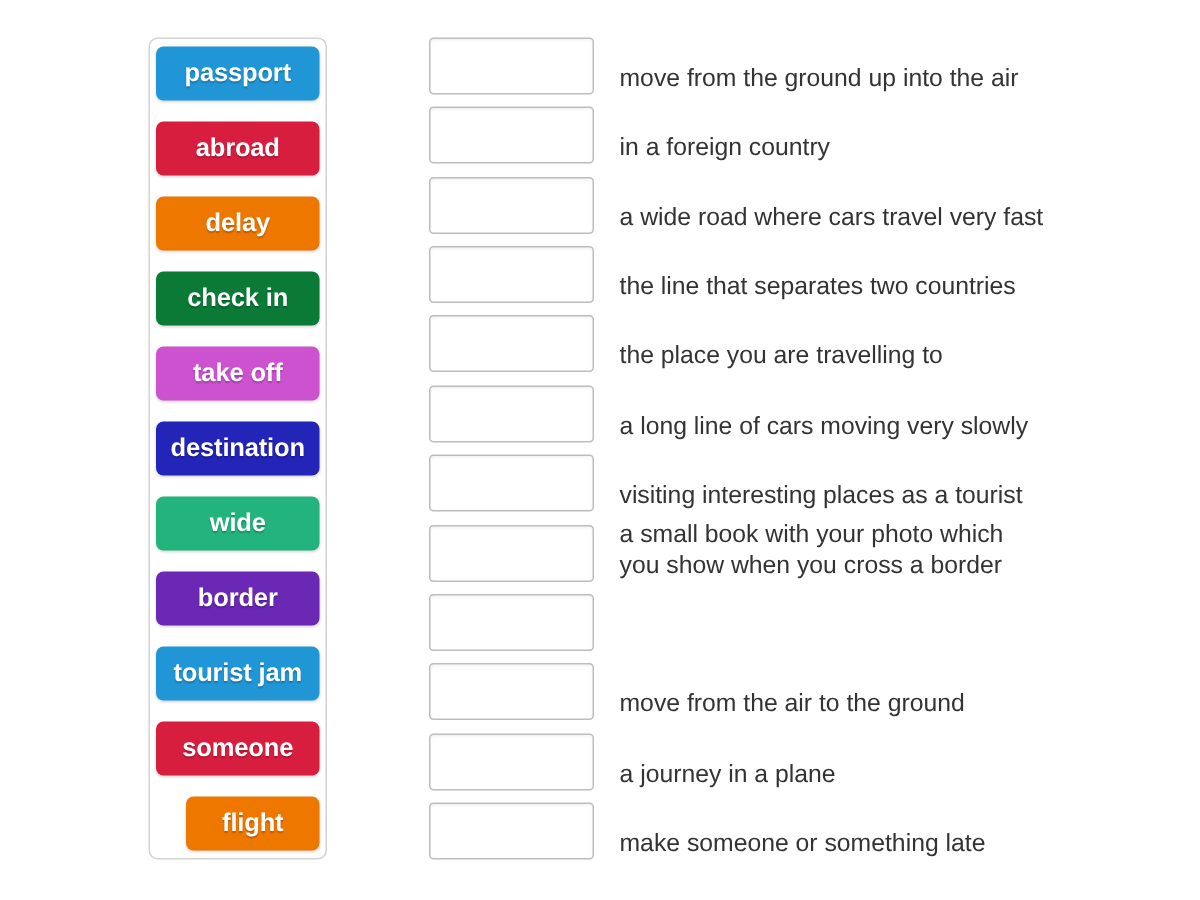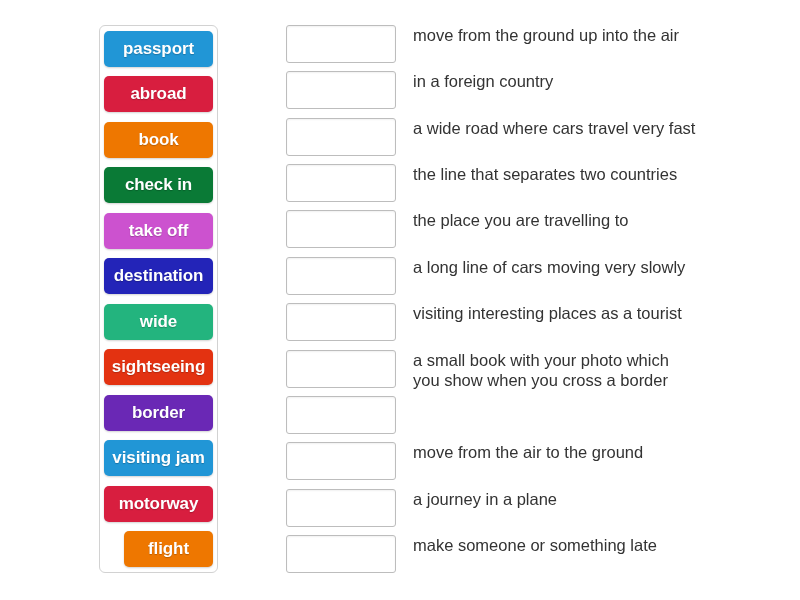--- a/index.html
+++ b/index.html
@@ -62,21 +62,21 @@
     top: 25px;
     width: 545px;
     height: 548px;
     display: flex;
     flex-direction: column;
     justify-content: space-between;
   }
 
   .def-row {
     display: flex;
-    align-items: flex-start;
+    align-items: flex-end;
     height: 38px;
     padding-left: 48px;
   }
 
   .drop-box {
     width: 110px;
     min-width: 110px;
     height: 38px;
     border: 1px solid #bdbdbd;
     border-radius: 3px;
@@ -98,45 +98,42 @@
 <div id="activity">
 
   <div id="tile-panel">
       <div class="tile" style="background: rgb(33, 150, 214);">
         <span>passport</span>
       </div>
       <div class="tile" style="background: rgb(216, 30, 63);">
         <span>abroad</span>
       </div>
       <div class="tile" style="background: rgb(238, 119, 0);">
-        <span>book</span>
+        <span>delay</span>
       </div>
       <div class="tile" style="background: rgb(10, 122, 54);">
         <span>check in</span>
       </div>
       <div class="tile" style="background: rgb(204, 82, 207);">
         <span>take off</span>
       </div>
       <div class="tile" style="background: rgb(35, 36, 184);">
         <span>destination</span>
       </div>
       <div class="tile" style="background: rgb(35, 180, 126);">
         <span>wide</span>
       </div>
-      <div class="tile" style="background: rgb(227, 50, 17);">
-        <span>sightseeing</span>
-      </div>
       <div class="tile" style="background: rgb(106, 40, 181); justify-content: center;">
         <span>border</span>
       </div>
       <div class="tile" style="background: rgb(33, 150, 214);">
-        <span>visiting jam</span>
+        <span>tourist jam</span>
       </div>
       <div class="tile" style="background: rgb(216, 30, 63);">
-        <span>motorway</span>
+        <span>someone</span>
       </div>
       <div class="tile" style="background: rgb(238, 119, 0); margin-left: 20px;">
         <span>flight</span>
       </div>
     </div>
 
   <div id="definition-list">
       <div class="def-row">
         <div class="drop-box"></div>
         <div class="def-text">move from the ground up into the air</div>

